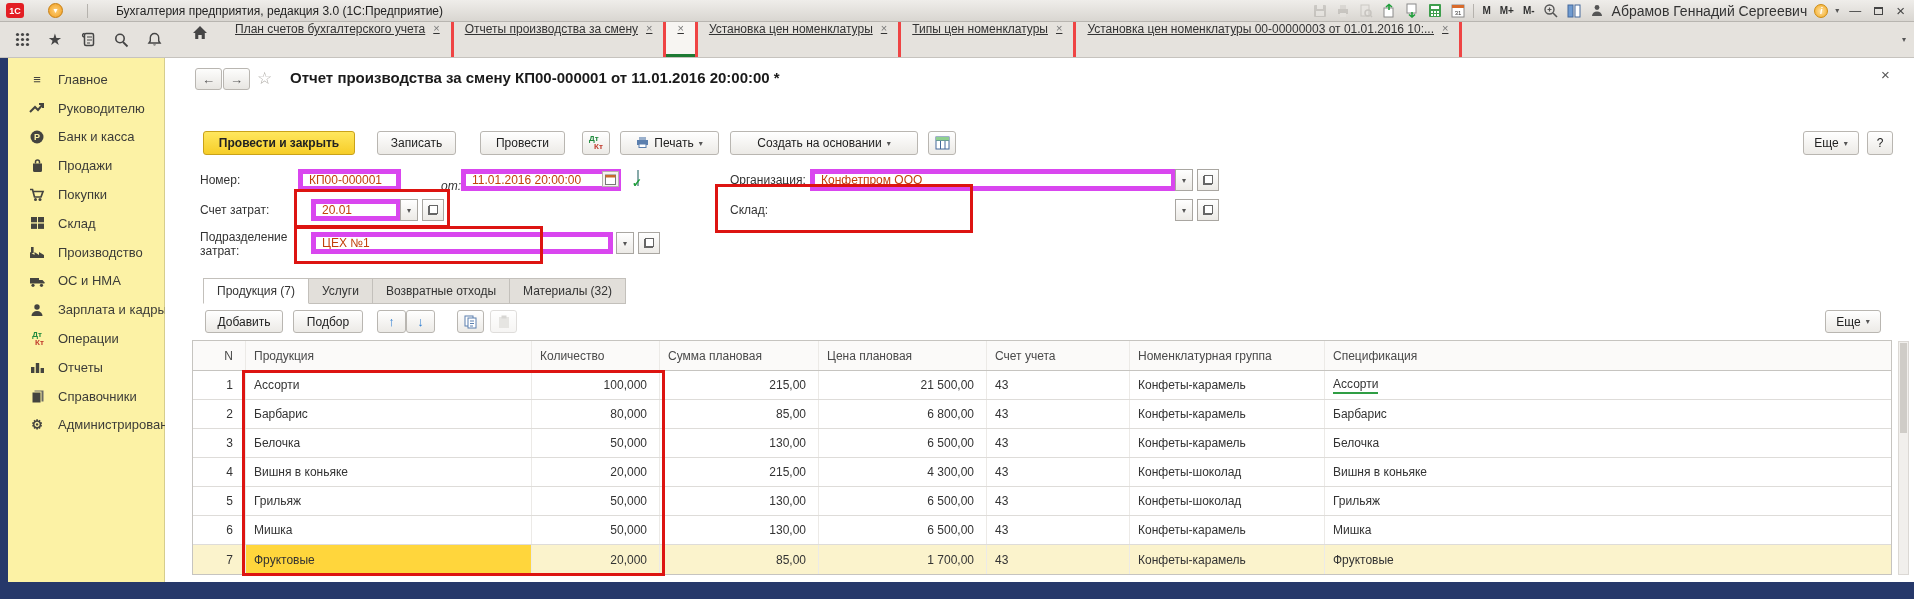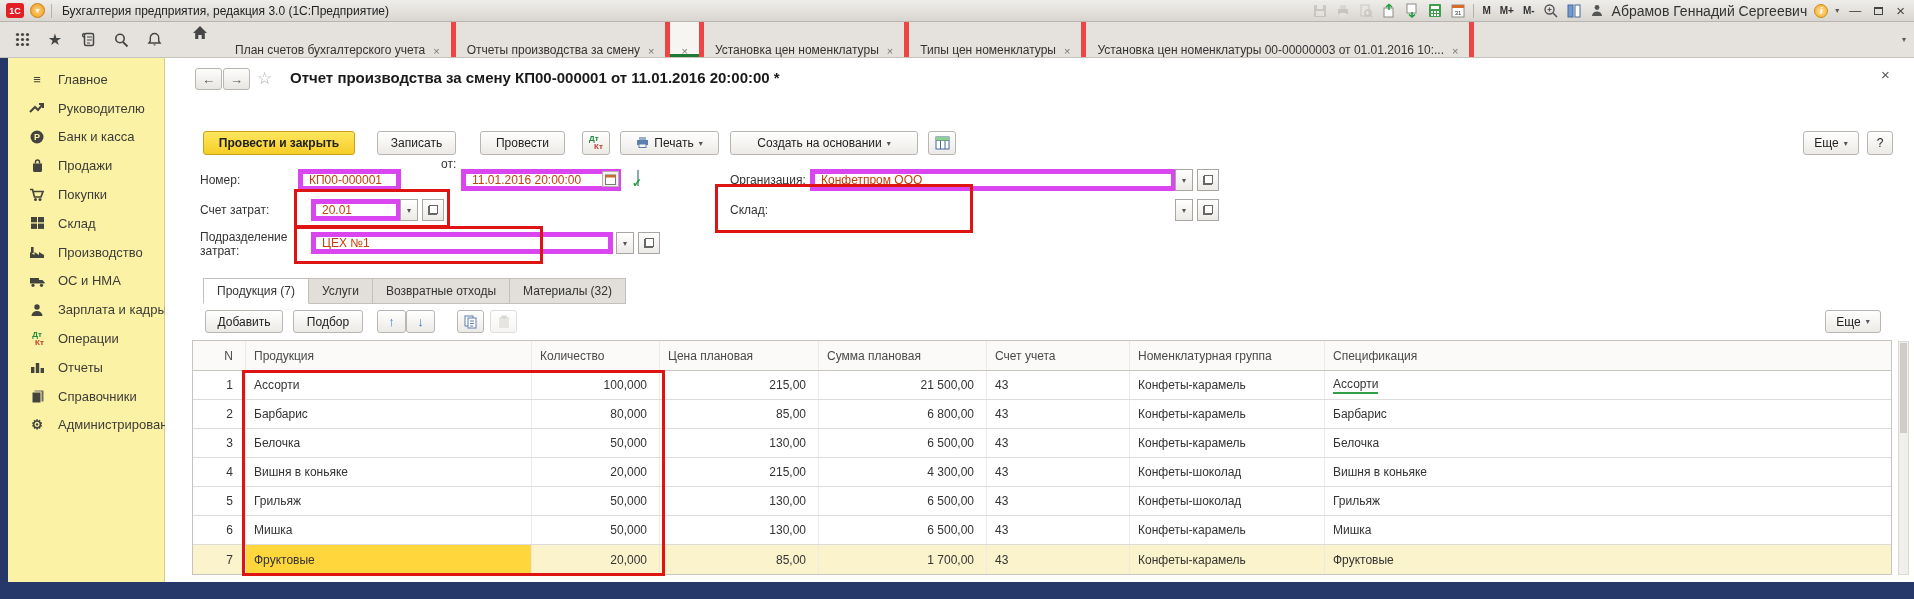--- a/index.html
+++ b/index.html
@@ -2,21 +2,21 @@
 <html><head>
 <meta charset="utf-8">
 <style>
   * { margin:0; padding:0; box-sizing:border-box; }
   body { font-family:"Liberation Sans", sans-serif; background:#888; }
   .screen { position:relative; width:1914px; height:599px; background:#fff; overflow:hidden; font-size:12px; color:#333; }
 
   
   .titlebar { position:absolute; left:0; top:0; width:100%; height:22px;
     background:linear-gradient(#efedea,#d9d6d1); border-bottom:1px solid #b8b5b0;
-    display:flex; align-items:center; padding:0 6px; gap:6px; }
+    display:flex; align-items:center; padding:0 6px; gap:24px; }
   .logo1c { width:18px; height:15px; background:#e31e24; border-radius:3px; color:#fff;
     font-size:9px; font-weight:bold; display:flex; align-items:center; justify-content:center; }
   .menuorb { width:15px; height:15px; border-radius:50%; background:radial-gradient(#ffd27a,#f09b1d);
     border:1px solid #c87f10; color:#fff; font-size:8px; display:flex; align-items:center; justify-content:center; }
   .tb-sep { width:1px; height:14px; background:#b5b2ad; }
   .tb-title { font-size:12px; color:#222; margin-left:4px; flex:0 0 auto; }
   .tb-right { margin-left:auto; display:flex; align-items:center; gap:7px; }
   .tb-ic { width:16px; height:16px; display:flex; align-items:center; justify-content:center; font-size:11px; color:#555; }
   .tb-ic.dis { opacity:.45; }
   .mem { font-size:10px; font-weight:bold; color:#333; padding:0 1px; }
@@ -27,22 +27,22 @@
   .winbtn { font-size:12px; color:#444; padding:0 3px; }
   .restore-glyph { width:9px; height:8px; border:1px solid #444; border-top:2px solid #444; display:inline-block; }
 
   
   .tabbar { position:absolute; left:0; top:22px; width:100%; height:36px; background:#e5e2dd;
     border-bottom:1px solid #c6c3be; display:flex; align-items:stretch; }
   .quickicons { display:flex; align-items:center; gap:13px; padding:0 10px 0 12px; }
   .qicon { width:20px; height:20px; display:flex; align-items:center; justify-content:center; color:#454545; }
   .homebtn { margin:0 14px 0 16px; }
   .apptabs { display:flex; align-items:stretch; flex:1; min-width:0; }
-  .atab { display:flex; align-items:flex-end; gap:8px; padding:0 11px; border-right:5px solid #ef4444;
-    font-size:12px; color:#333; white-space:nowrap; overflow:hidden; position:relative; }
+  .atab { display:flex; align-items:flex-start; gap:8px; padding:0 11px; border-right:3px solid #ef4444;
+    font-size:12px; color:#333; white-space:nowrap; overflow:hidden; position:relative;text-decoration:underline; }
   .atab.active { background:#f7f5f2; box-shadow:inset 0 -3px 0 #1e7a33; }
   .atab .x { color:#777; font-size:11px; }
   .tabs-overflow { display:flex; align-items:center; padding:0 8px; color:#555; margin-left:auto; }
 
   
   .leftstrip { position:absolute; left:0; top:58px; width:8px; height:524px; background:#26386a; }
   .bottombar { position:absolute; left:0; top:582px; width:100%; height:17px; background:#26386a; }
 
   
   .sidebar { position:absolute; left:8px; top:58px; width:157px; height:524px; background:#fcf2a5;
@@ -464,21 +464,21 @@
         <span>Еще</span>
         <span class="caret">▾</span>
       </div>
     <div class="btn abs" style="left:1702px; top:73px; width:26px; padding:0;">
         <span>?</span>
       </div>
 
     
     <span class="flabel abs" style="left:35px; top:115px;">Номер:</span>
     <input class="finput abs" style="left: 133px; top: 111px; width: 103px;" value="КП00-000001">
-    <span class="flabel abs" style="left:276px; top:99px;">от:</span>
+    <span class="flabel abs" style="left:276px; top:121px;font-style:italic;">от:</span>
     <div class="abs" style="left:296px; top:111px; width:160px; height:22px; position:absolute;">
       <input class="finput" style="width: 160px; height: 22px; padding-right: 24px;" value="11.01.2016 20:00:00">
       <span class="calbtn">
           <svg width="11" height="11">
             <rect x="0.5" y="1" width="10" height="9.5" fill="#fff" stroke="#777"></rect>
             <rect x="0.5" y="1" width="10" height="2.5" fill="#c96a2a"></rect>
           </svg>
         </span>
     </div>
     <span class="gcheckdoc abs" style="left:472px; top:113px;"></span>
@@ -554,22 +554,22 @@
         <span>Еще</span>
         <span class="caret">▾</span>
       </div>
 
     
     <div class="table">
       <div class="trow head">
         <div class="tcell num">N</div>
         <div class="tcell">Продукция</div>
         <div class="tcell">Количество</div>
+        <div class="tcell">Сумма плановая</div>
         <div class="tcell">Цена плановая</div>
-        <div class="tcell">Сумма плановая</div>
         <div class="tcell">Счет учета</div>
         <div class="tcell">Номенклатурная группа</div>
         <div class="tcell">Спецификация</div>
       </div>
       <div class="trow body">
         <div class="tcell num">1</div>
         <div class="tcell">Ассорти</div>
         <div class="tcell num">100,000</div>
         <div class="tcell num">215,00</div>
         <div class="tcell num">21 500,00</div>

